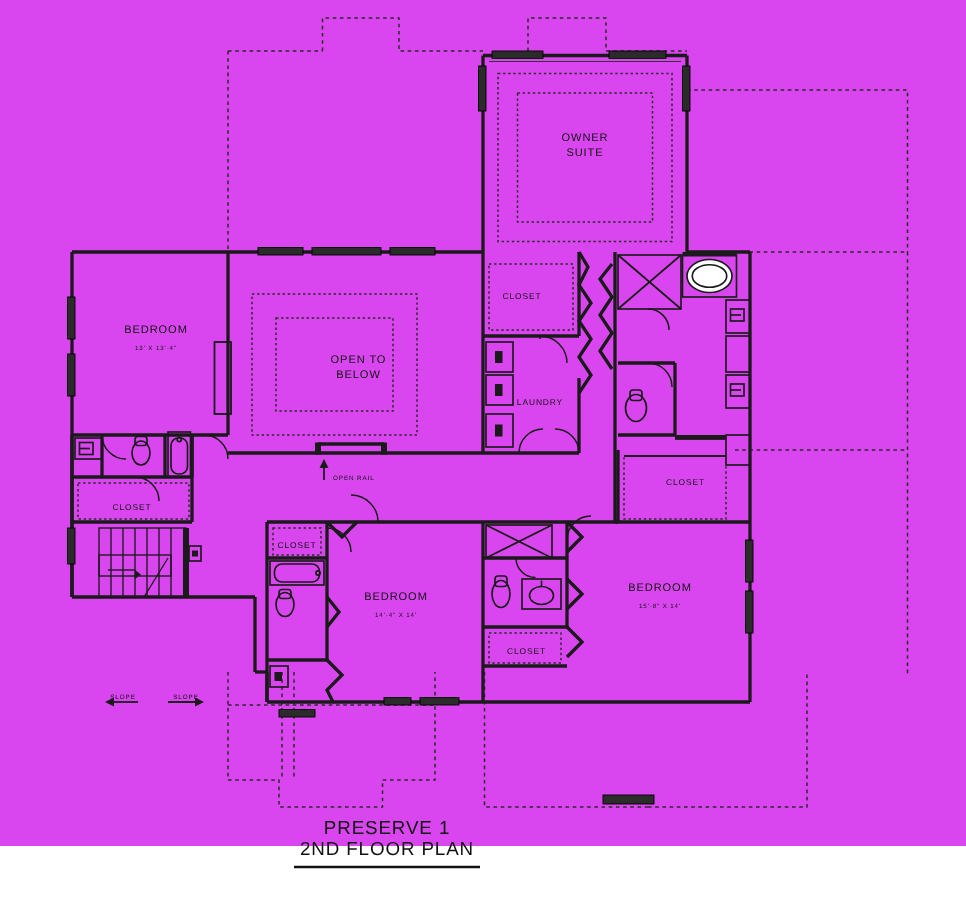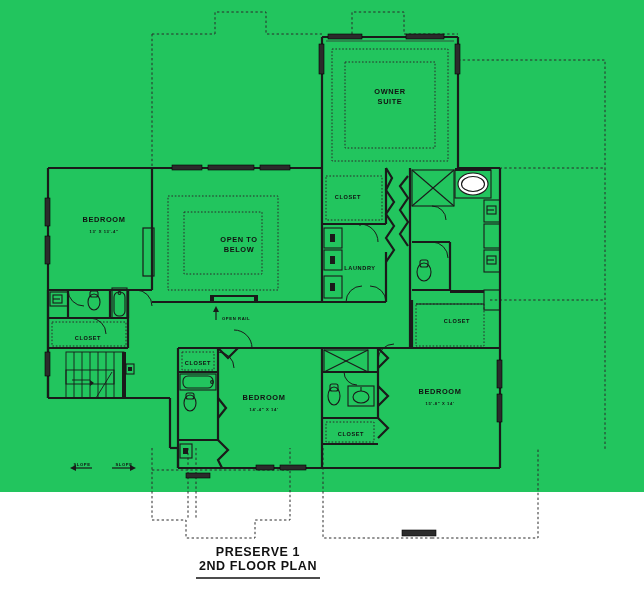--- a/index.html
+++ b/index.html
@@ -1,18 +1,18 @@
 <!DOCTYPE html>
 <html><head>
 <meta charset="utf-8">
 <style>
   html,body{margin:0;padding:0;background:#ffffff;}
   body{width:644px;height:600px;overflow:hidden;
        font-family:"Liberation Sans",sans-serif;}
-  #plan-root{position:relative;width:644px;height:492px;background:#22c55e;font-weight:bold;}
+  #plan-root{position:relative;width:644px;height:564px;background:#d946ef;}
   svg#floorplan{display:block;width:644px;height:600px;}
   .wall{stroke:#1a1a1a;stroke-width:2.2;fill:none;}
   .wall-thin{stroke:#1a1a1a;stroke-width:1.2;fill:none;}
   .wall-hair{stroke:#333;stroke-width:0.8;fill:none;}
   .roof{stroke:#2b2b2b;stroke-width:1;fill:none;stroke-dasharray:2.4 2.4;}
   .tray{stroke:#2b2b2b;stroke-width:1;fill:none;stroke-dasharray:1.6 1.8;}
   .fix{stroke:#1a1a1a;stroke-width:1.1;fill:none;}
   .fix-fill{stroke:#1a1a1a;stroke-width:1.1;fill:#ffffff;}
   .win{fill:#2b2b2b;stroke:#000;stroke-width:0.6;}
   .door{stroke:#1a1a1a;stroke-width:1;fill:none;}

